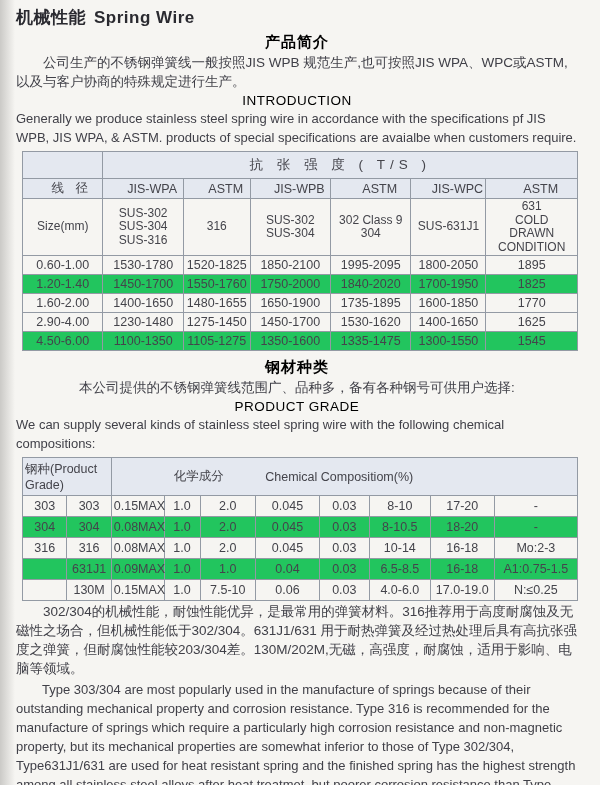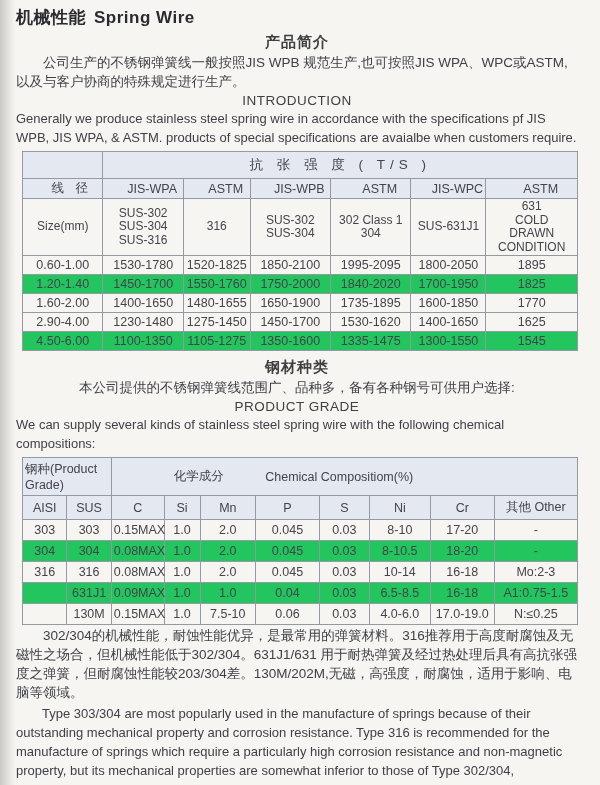--- a/index.html
+++ b/index.html
@@ -13,21 +13,21 @@
   .edge-shadow {
     position:absolute; left:0; top:0; width:15px; height:100%;
     background:linear-gradient(90deg, rgba(150,149,146,0.45), rgba(246,245,242,0));
     pointer-events:none;
   }
   .content { position:relative; padding:6px 22px 0 16px; }
 
   .doc-title { font-size:17px; font-weight:bold; color:#2a2a30; margin:0 0 4px 0; letter-spacing:0.5px; }
   .doc-title .en { margin-left:8px; }
 
-  .red-h { color:#404040; text-align:center; margin:2px 0 1px 0; }
+  .red-h { color:#000000; text-align:center; margin:2px 0 1px 0; }
   .red-h.zh { font-size:15px; font-weight:bold; letter-spacing:1px; }
   .red-h.en { font-size:13.5px; font-weight:normal; letter-spacing:0.5px; }
 
   p.body { margin:1px 0 2px 0; font-size:13px; line-height:19px; color:#404048; }
   p.body.zh { font-size:13.5px; }
   .indent { text-indent:2em; }
   .center { text-align:center; }
 
   table { border-collapse:collapse; table-layout:fixed; width:556px; margin:4px 0 0 6px;
           border:1px solid #747982; }
@@ -88,21 +88,21 @@
         <td class="tint">ASTM</td>
       </tr>
       <tr>
         <td class="preline">Size(mm)</td>
         <td class="preline">SUS-302
 SUS-304
 SUS-316</td>
         <td class="preline">316</td>
         <td class="preline">SUS-302
 SUS-304</td>
-        <td class="preline">302 Class 1
+        <td class="preline">302 Class 9
 304</td>
         <td class="preline">SUS-631J1</td>
         <td class="preline">631
 COLD
 DRAWN
 CONDITION</td>
       </tr>
       <tr class="ts-data">
         <td>0.60-1.00</td>
         <td>1530-1780</td>
@@ -175,32 +175,20 @@
           <tr>
         <td class="tint left-cell" colspan="2">钢种(Product Grade)</td>
         <td class="tint" colspan="8">
           <div class="chem-head">
             <span class="zh">化学成分</span>
             <span class="en">Chemical Compositiom(%)</span>
           </div>
         </td>
       </tr>
       <tr>
-        <td class="tint">AISI</td>
-        <td class="tint">SUS</td>
-        <td class="tint">C</td>
-        <td class="tint">Si</td>
-        <td class="tint">Mn</td>
-        <td class="tint">P</td>
-        <td class="tint">S</td>
-        <td class="tint">Ni</td>
-        <td class="tint">Cr</td>
-        <td class="tint">其他 Other</td>
-      </tr>
-      <tr>
         <td>303</td>
         <td>303</td>
         <td>0.15MAX</td>
         <td>1.0</td>
         <td>2.0</td>
         <td>0.045</td>
         <td>0.03</td>
         <td>8-10</td>
         <td>17-20</td>
         <td>-</td>

